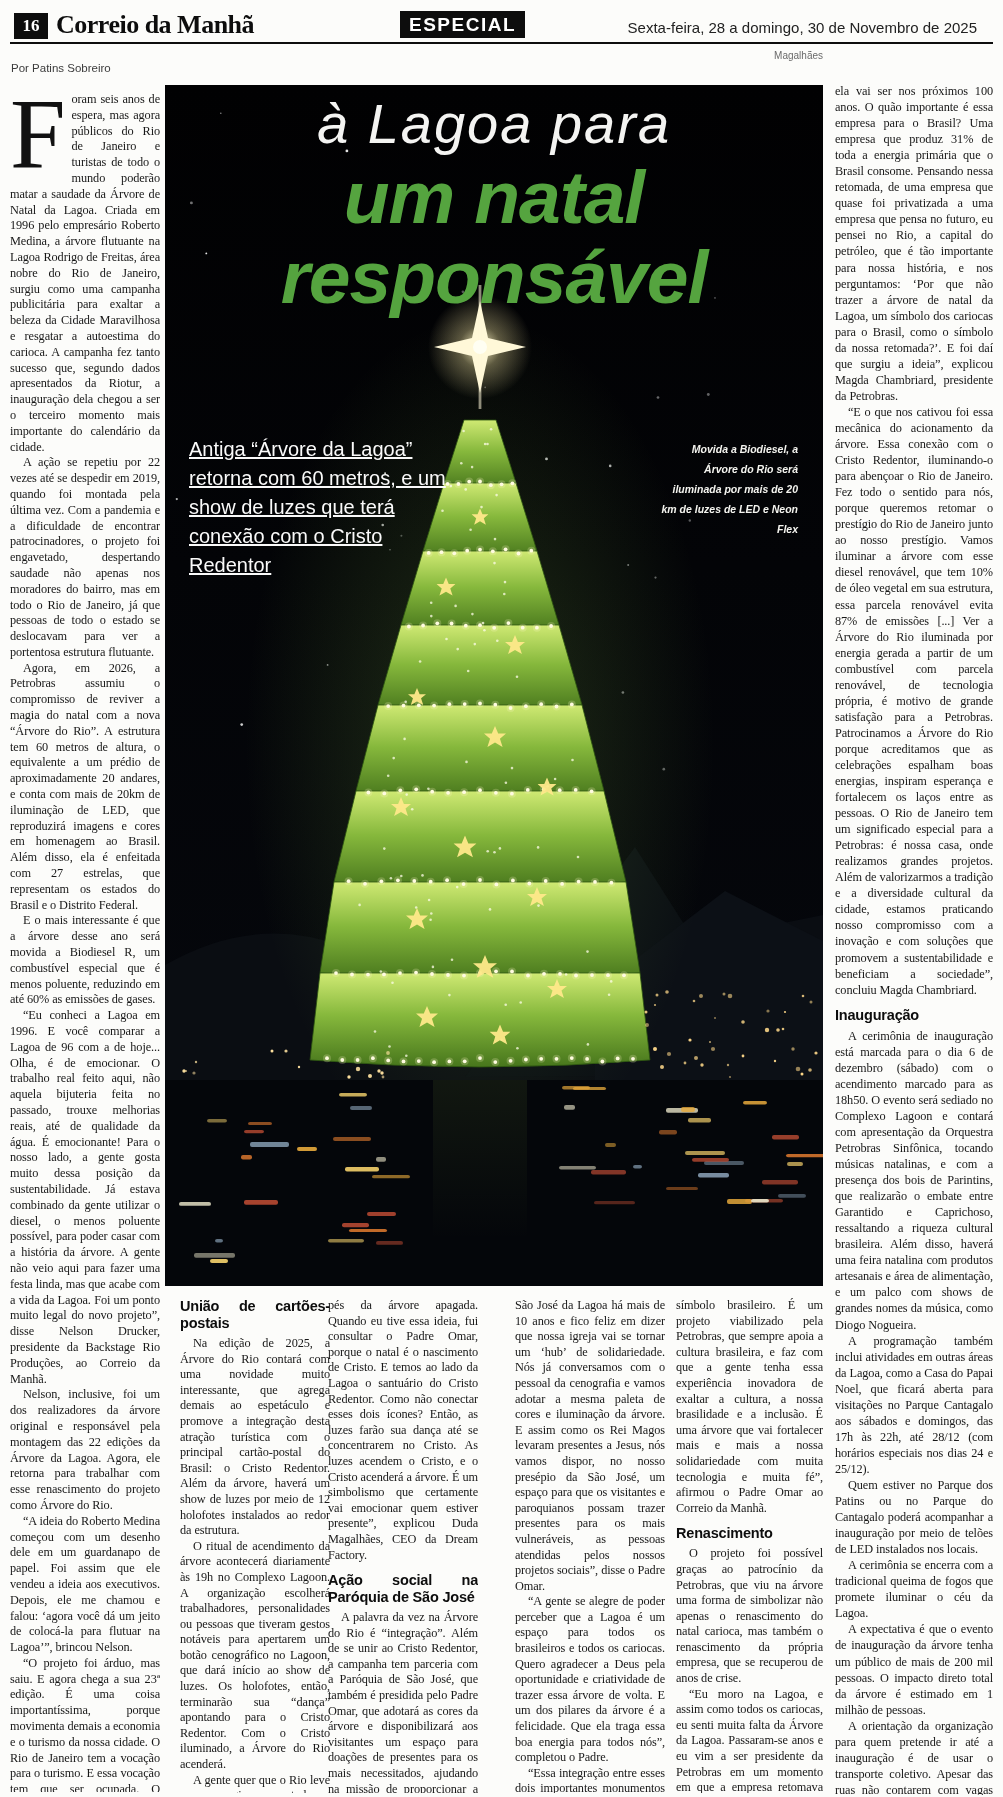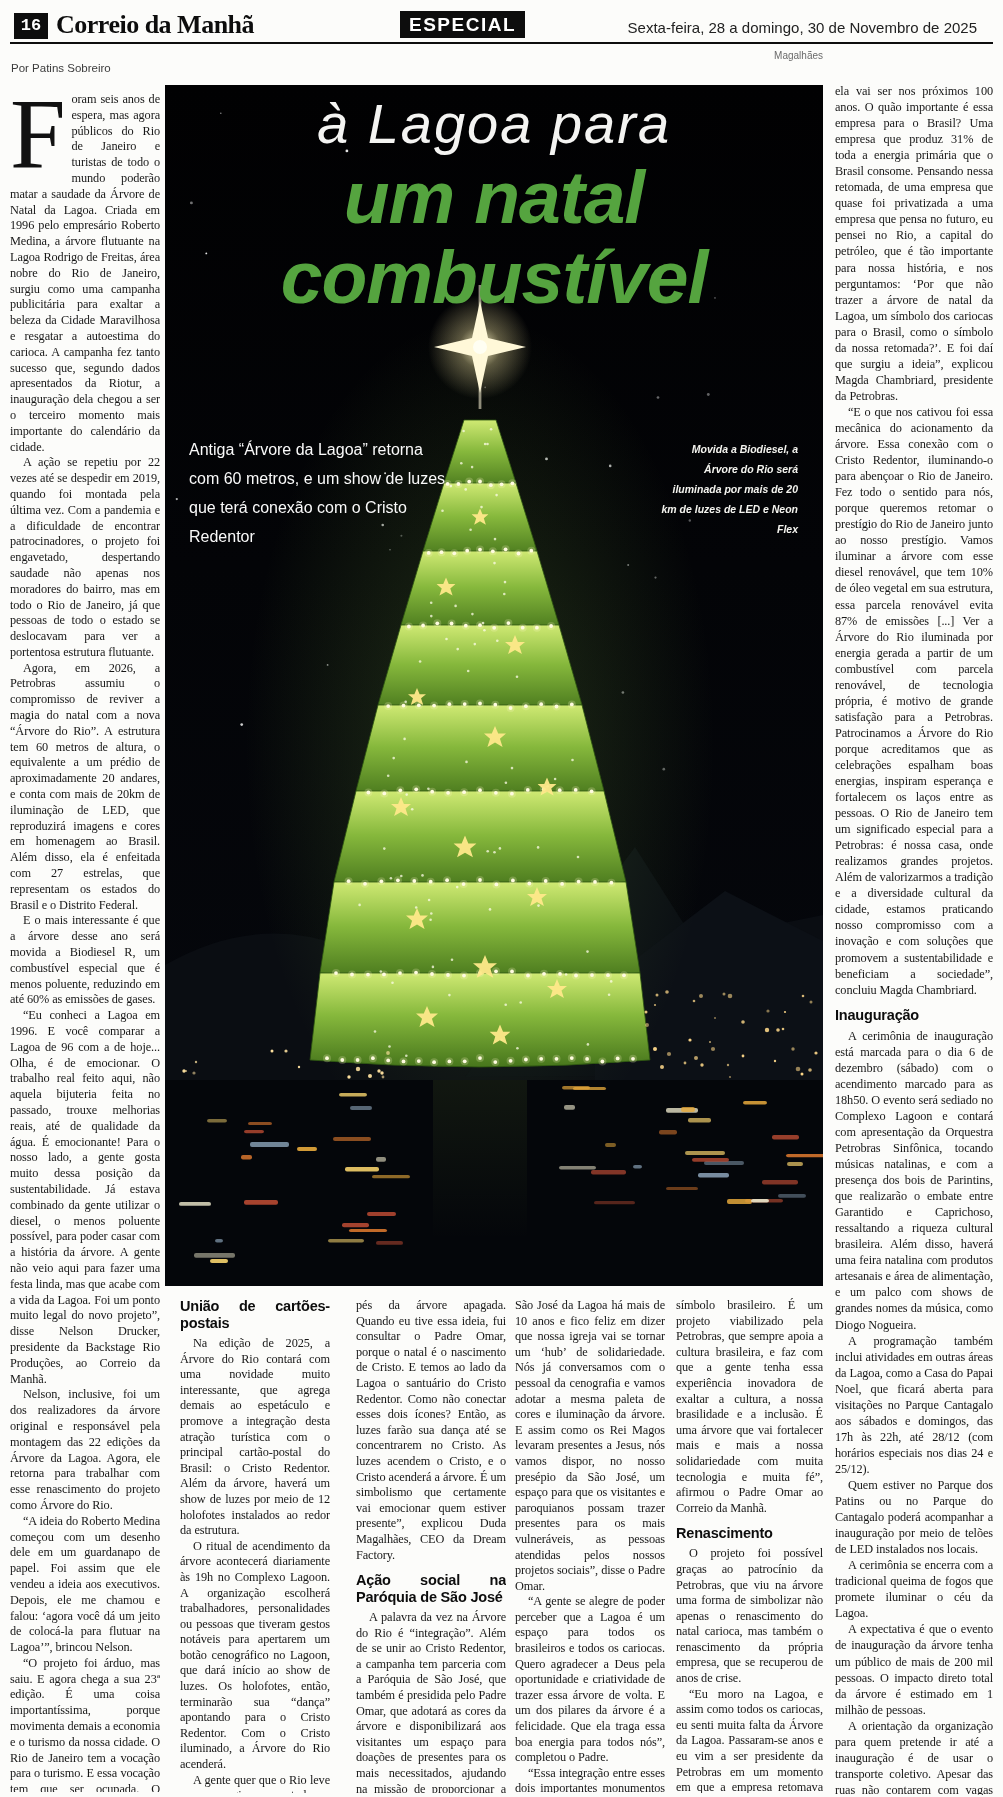--- a/index.html
+++ b/index.html
@@ -1,55 +1,55 @@
 <!DOCTYPE html>
 <html lang="pt"><head>
 <meta charset="utf-8">
 <style>
   html,body{margin:0;padding:0;background:#e8e8e4;}
   #page{position:relative;width:1003px;height:1797px;background:#fcfcfa;overflow:hidden;
         font-family:"Liberation Serif",serif;color:#141414;}
   
   .pagenum{position:absolute;left:14px;top:13px;width:34px;height:26px;background:#0d0d0d;color:#fff;
-           font-family:Liberation Mono, monospace;font-weight:bold;font-size:17px;text-align:center;line-height:26px;}
+           font-family:Liberation Serif, serif;font-weight:bold;font-size:17px;text-align:center;line-height:26px;}
   .masthead{position:absolute;left:56px;top:10px;font-family:"Liberation Serif",serif;font-weight:bold;
             font-size:26px;letter-spacing:-0.5px;color:#0d0d0d;white-space:nowrap;}
   .sectionbox{position:absolute;left:400px;top:11px;width:125px;height:27px;background:#0d0d0d;color:#fff;
               font-family:"Liberation Sans",sans-serif;font-weight:bold;font-size:19px;letter-spacing:1.5px;
               text-align:center;line-height:27px;}
   .dateline{position:absolute;right:26px;top:19px;font-family:"Liberation Sans",sans-serif;font-size:15px;color:#222;}
   .headrule{position:absolute;left:10px;right:10px;top:42px;height:2px;background:#0d0d0d;}
   .byline{position:absolute;left:11px;top:62px;font-family:"Liberation Sans",sans-serif;font-size:11.5px;color:#3c3c3c;}
   .credit{position:absolute;left:165px;top:50px;width:658px;text-align:right;
           font-family:"Liberation Sans",sans-serif;font-size:10px;color:#6a6a6a;}
   
   .serifcol{position:absolute;text-align:justify;font-size:12.3px;line-height:15.9px;letter-spacing:-0.1px;
             overflow:hidden;color:#171717;}
   .serifcol p{margin:0;text-indent:13px;}
   .serifcol p.cont{text-indent:0;}
   .serifcol h3{font-family:"Liberation Sans",sans-serif;font-size:14.5px;line-height:17px;
                margin:9px 0 4px 0;letter-spacing:-0.2px;color:#0d0d0d;}
   .serifcol h3:first-child{margin-top:0;}
   .col-left{left:10px;top:92px;width:150px;height:1700px;line-height:15.8px;}
   .col-a{left:180px;top:1298px;width:150px;height:495px;line-height:15.6px;}
-  .col-b{left:356px;top:1298px;width:150px;height:495px;line-height:15.6px;}
+  .col-b{left:328px;top:1298px;width:150px;height:495px;line-height:15.6px;}
   .col-c{left:515px;top:1298px;width:150px;height:495px;line-height:15.6px;}
   .col-d{left:676px;top:1298px;width:147px;height:495px;line-height:15.6px;}
   .col-right{left:835px;top:83px;width:158px;height:1712px;line-height:16.05px;}
   .dropcap{float:left;font-size:100px;line-height:76px;margin:4px 6px 0 0;color:#111;}
   
   .photo{position:absolute;left:165px;top:85px;width:658px;height:1201px;background:#020203;overflow:hidden;}
   .photo svg{position:absolute;left:0;top:0;}
   .headline{position:absolute;left:0;top:6px;width:658px;text-align:center;z-index:3;}
   .hl-white{font-family:"Liberation Sans",sans-serif;font-style:italic;font-weight:300;
             font-size:56px;line-height:66px;letter-spacing:2px;color:#f4f4f2;}
   .hl-green{font-family:"Liberation Sans",sans-serif;font-style:italic;font-weight:bold;
             font-size:75px;line-height:80px;letter-spacing:-1px;}
   .deck{position:absolute;left:24px;top:350px;width:258px;z-index:3;
-        font-family:"Liberation Sans",sans-serif;font-size:16px;line-height:29px;color:#fafafa;}
+        font-family:"Liberation Sans",sans-serif;font-size:20px;line-height:29px;color:#fafafa;text-decoration:underline;}
   .photocap{position:absolute;right:25px;top:354px;width:142px;z-index:3;text-align:right;
             font-family:"Liberation Sans",sans-serif;font-style:italic;font-weight:bold;
             font-size:10.5px;line-height:20px;color:#f4f4ef;}
 </style>
 </head>
 <body>
 
 <div id="page">
 
   <div class="pagenum">16</div>
@@ -572,21 +572,21 @@
           <circle cx="134" cy="982" r="1.2" fill="#ffe2a0" opacity="0.95"></circle>
           <circle cx="217" cy="988" r="1.7" fill="#ffe2a0" opacity="0.97"></circle>
           <circle cx="193" cy="984" r="2.2" fill="#ffe2a0" opacity="0.88"></circle>
           <circle cx="29" cy="988" r="1.6" fill="#ffe2a0" opacity="0.55"></circle>
         </g>
     </svg>
 
     <div class="headline">
       <div class="hl-white">à Lagoa para</div>
       <div class="hl-green" id="hl3" style="color: rgb(85, 164, 63);">um natal</div>
-      <div class="hl-green" id="hl4" style="color: rgb(85, 164, 63);">combustível</div>
+      <div class="hl-green" id="hl4" style="color: rgb(85, 164, 63);">responsável</div>
     </div>
     <div class="deck">Antiga “Árvore da Lagoa” retorna com 60 metros, e um show de luzes que terá conexão com o Cristo Redentor</div>
     <div class="photocap">Movida a Biodiesel, a Árvore do Rio será iluminada por mais de 20 km de luzes de LED e Neon Flex</div>
   </div>
 
   <div class="serifcol col-a">
       <h3>União de cartões-postais</h3>
       <p>Na edição de 2025, a Árvore do Rio contará com uma novidade muito interessante, que agrega demais ao espetáculo e promove a integração desta atração turística com o principal cartão-postal do Brasil: o Cristo Redentor. Além da árvore, haverá um show de luzes por meio de 12 holofotes instalados ao redor da estrutura.</p>
       <p>O ritual de acendimento da árvore acontecerá diariamente às 19h no Complexo Lagoon. A organização escolherá trabalhadores, personalidades ou pessoas que tiveram gestos notáveis para apertarem um botão cenográfico no Lagoon, que dará início ao show de luzes. Os holofotes, então, terminarão sua “dança” apontando para o Cristo Redentor. Com o Cristo iluminado, a Árvore do Rio acenderá.</p>
       <p>A gente quer que o Rio leve essa energia para todo o Brasil. Esse acionamento do botão vai destravar o show de luzes, que será feito por 12 holofotes aos</p>

